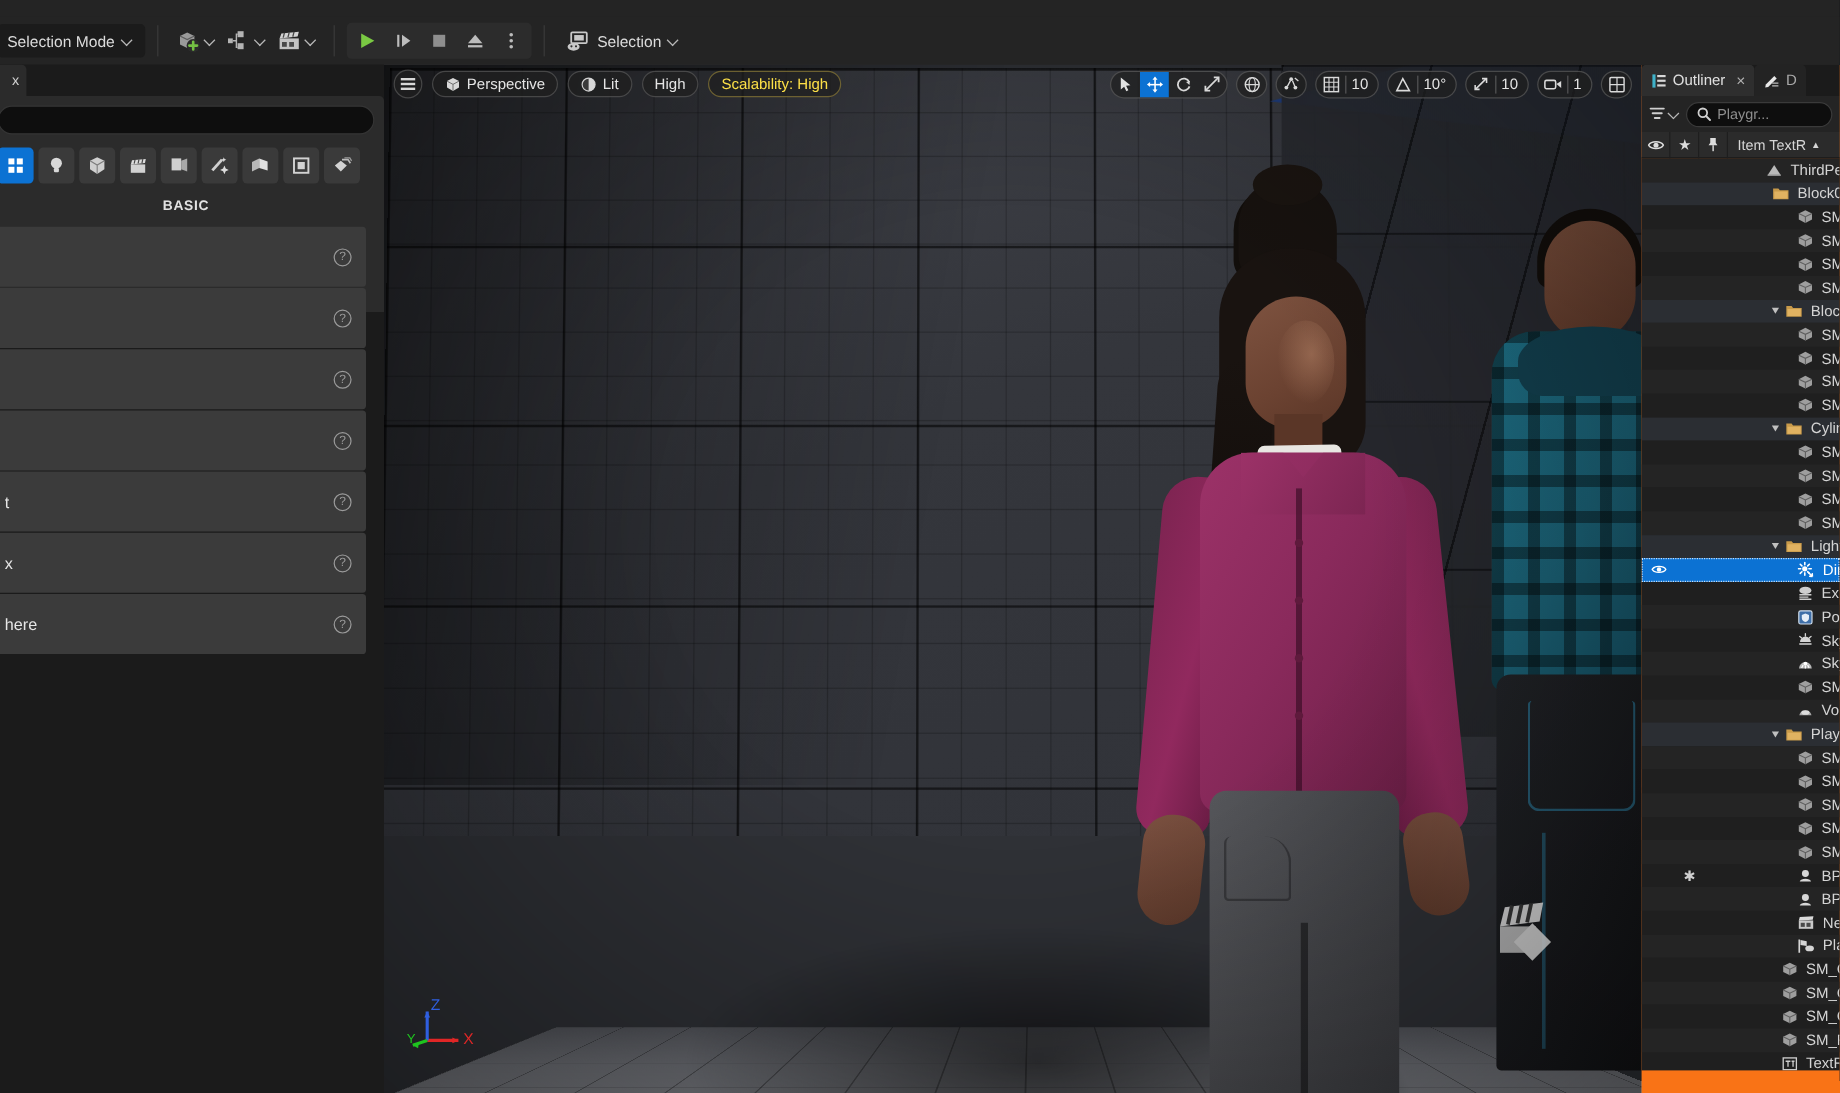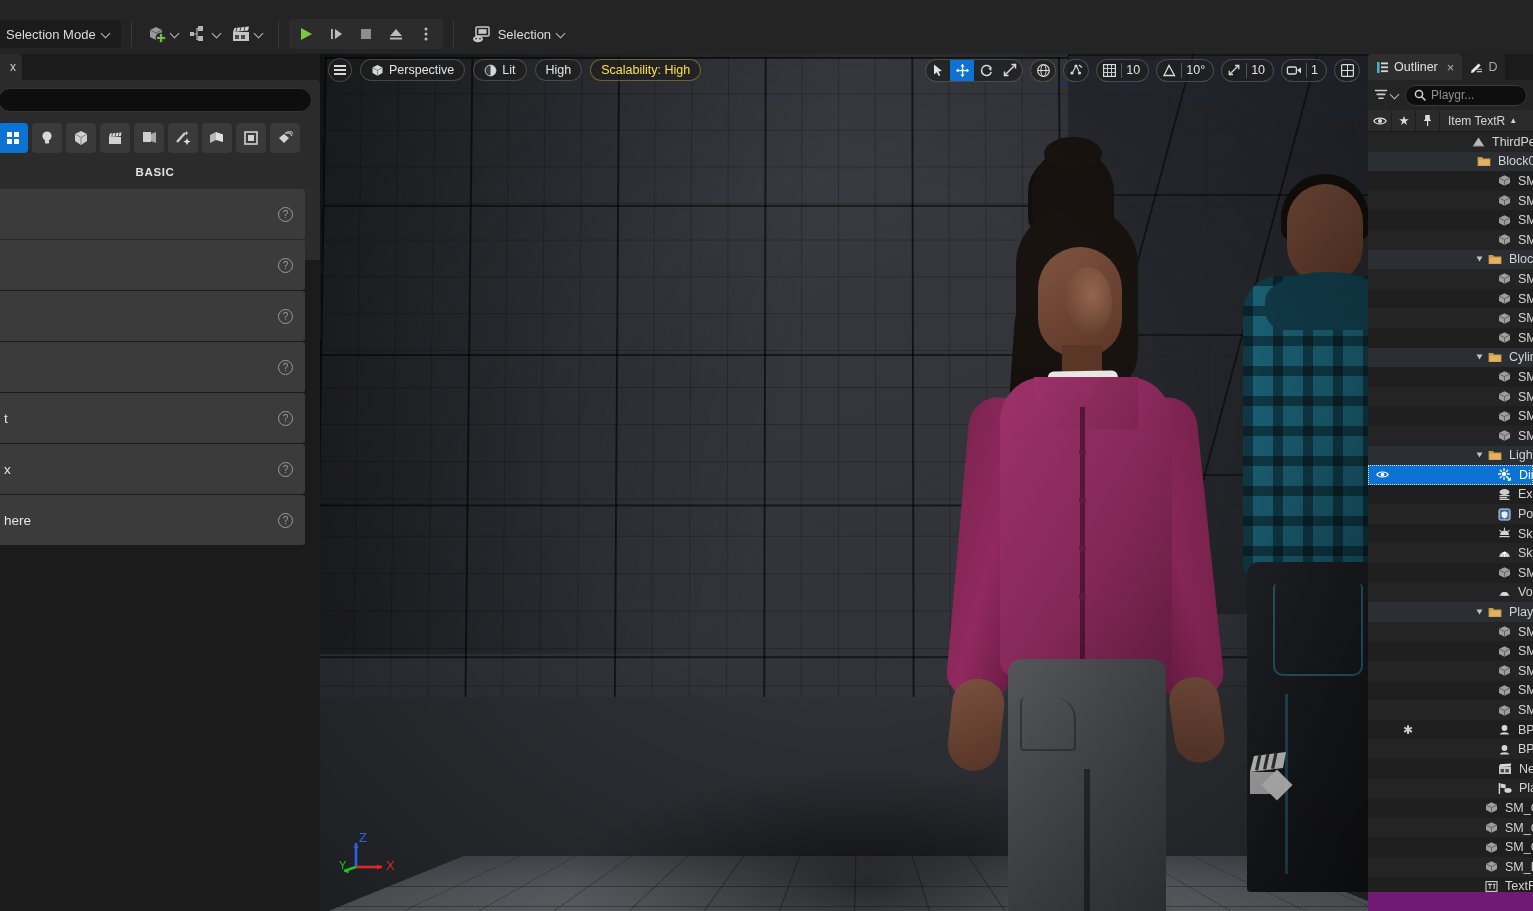--- a/index.html
+++ b/index.html
@@ -321,21 +321,21 @@
   }
   .vp-seg > div.on { background: #0c72d3; }
   .vp-seg .val { width:auto; padding: 0 8px 0 4px; color:#e4e4e4; font-size:12.5px; }
   .vp-seg .divr { width: 1px !important; height: 15px; background: rgba(150,150,150,.45); }
 
   .axes { position: absolute; left: 18px; bottom: 26px; width: 60px; height: 60px; }
 
   
   .rightpanel {
     position: absolute; left: 1368px; top: 54px; width: 165px; height: 857px;
-    background: #701a75;
+    background: #f97316;
   }
   .rp-tabs { display: flex; height: 26px; background: #1b1b1b; }
   .rp-tab {
     display: flex; align-items: center; gap: 5px; height: 26px; padding: 0 8px;
     background: #2e2e2e; color: #e0e0e0; font-size: 12.5px; border-radius: 4px 4px 0 0;
     white-space: nowrap;
   }
   .rp-tab.inactive { background: #232323; color: #a8a8a8; }
   .rp-close { color: #b0b0b0; font-size: 13px; margin-left: 4px; }
   .rp-searchrow {

